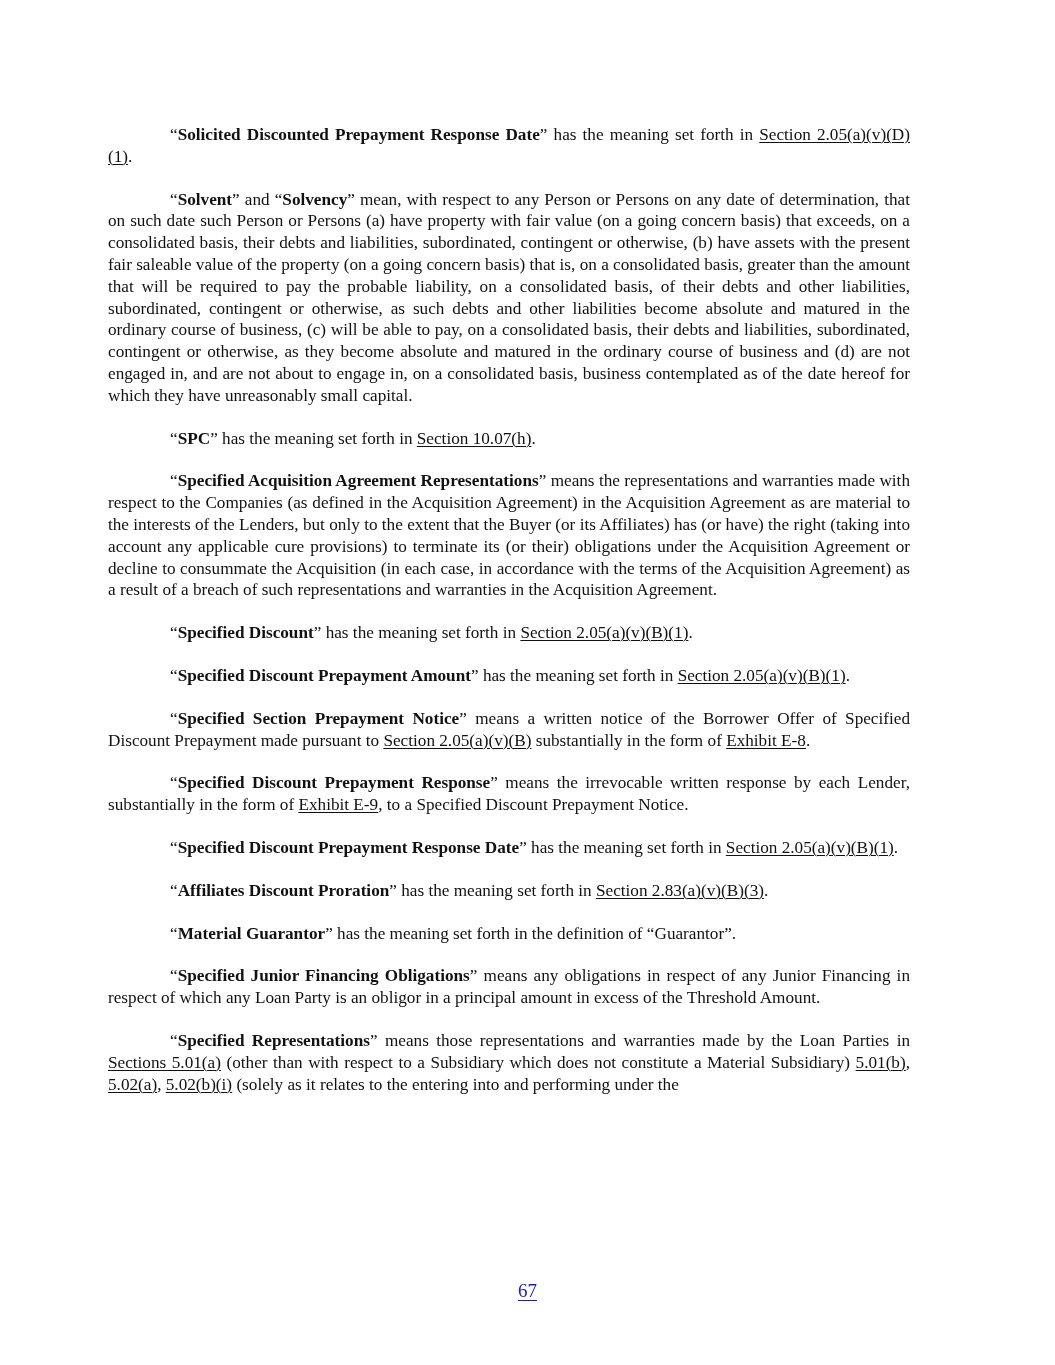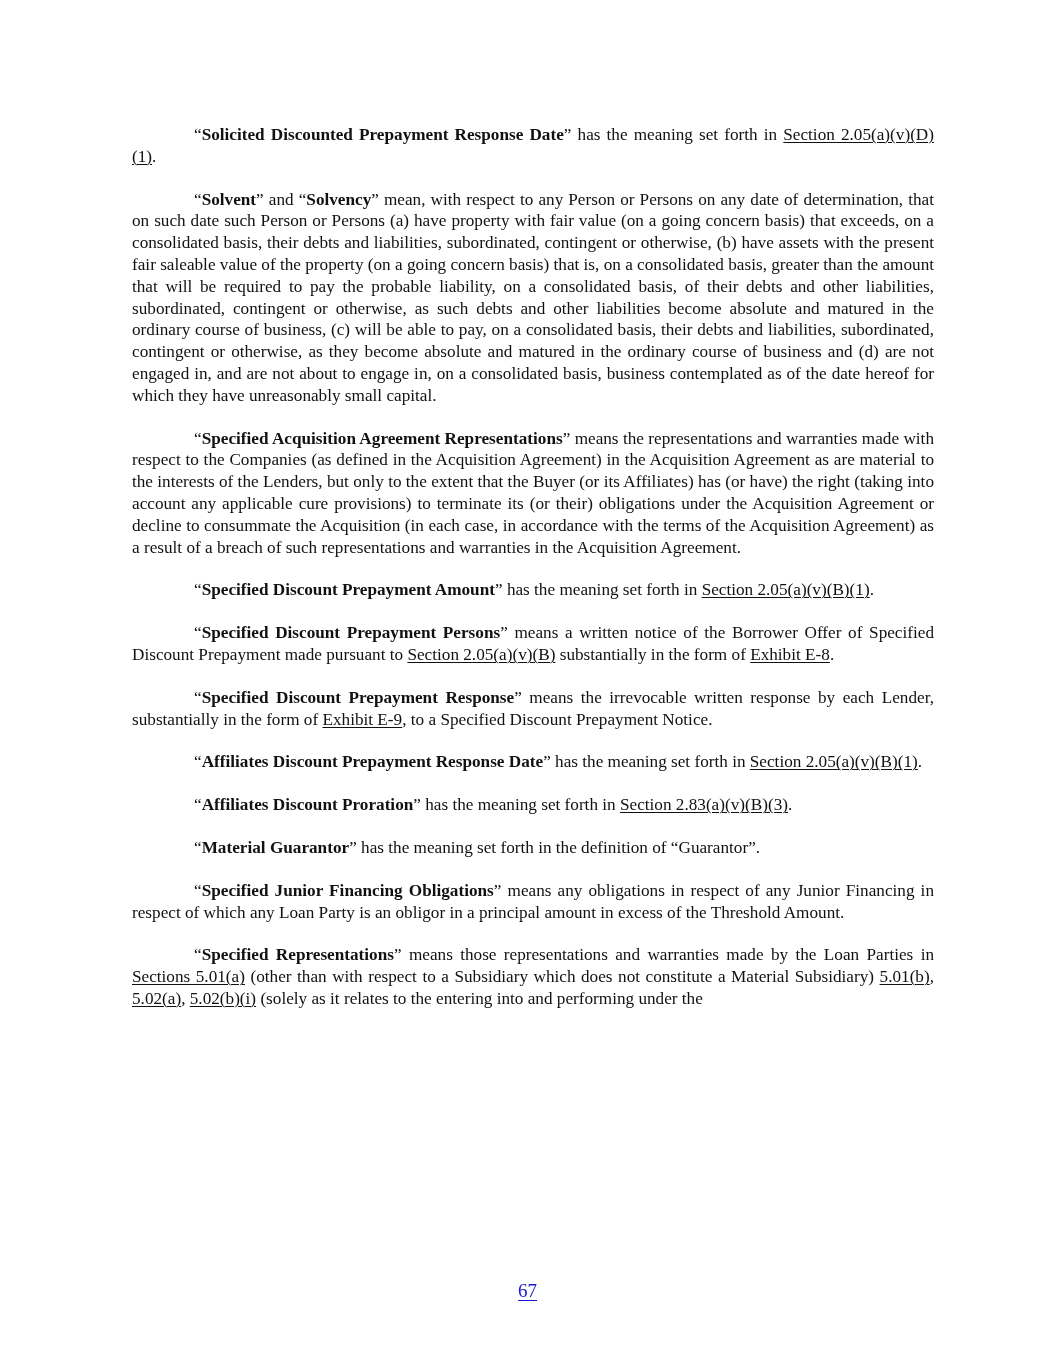--- a/index.html
+++ b/index.html
@@ -1,19 +1,19 @@
 <!DOCTYPE html>
 <html><head>
 <meta charset="utf-8">
 <style>
   html, body { margin: 0; padding: 0; background: #ffffff; }
   body { width: 1055px; height: 1365px; position: relative; overflow: hidden; }
   .page {
     position: absolute;
-    left: 132px;
+    left: 108px;
     top: 124px;
     width: 802px;
     font-family: "Liberation Serif", "DejaVu Serif", serif;
     font-size: 17.2px;
     line-height: 21.8px;
     color: #111111;
   }
   .para {
     margin: 0 0 21px 0;
     text-align: justify;
@@ -32,25 +32,27 @@
     color: #1a1acc;
   }
   .page-number span { text-decoration: underline; text-underline-offset: 3px; }
 </style>
 </head>
 <body>
 
 <div class="page" id="page-body">
     <p class="para"><span>“</span><span class="b">Solicited Discounted Prepayment Response Date</span><span>” has the meaning set forth in </span><span class="u">Section 2.05(a)(v)(D)(1)</span><span>.</span></p>
     <p class="para"><span>“</span><span class="b">Solvent</span><span>” and “</span><span class="b">Solvency</span><span>” mean, with respect to any Person or Persons on any date of determination, that on such date such Person or Persons (a) have property with fair value (on a going concern basis) that exceeds, on a consolidated basis, their debts and liabilities, subordinated, contingent or otherwise, (b) have assets with the present fair saleable value of the property (on a going concern basis) that is, on a consolidated basis, greater than the amount that will be required to pay the probable liability, on a consolidated basis, of their debts and other liabilities, subordinated, contingent or otherwise, as such debts and other liabilities become absolute and matured in the ordinary course of business, (c) will be able to pay, on a consolidated basis, their debts and liabilities, subordinated, contingent or otherwise, as they become absolute and matured in the ordinary course of business and (d) are not engaged in, and are not about to engage in, on a consolidated basis, business contemplated as of the date hereof for which they have unreasonably small capital.</span></p>
+    <p class="para"><span>“</span><span class="b">SPC</span><span>” has the meaning set forth in </span><span class="u">Section 10.07(h)</span><span>.</span></p>
     <p class="para"><span>“</span><span class="b">Specified Acquisition Agreement Representations</span><span>” means the representations and warranties made with respect to the Companies (as defined in the Acquisition Agreement) in the Acquisition Agreement as are material to the interests of the Lenders, but only to the extent that the Buyer (or its Affiliates) has (or have) the right (taking into account any applicable cure provisions) to terminate its (or their) obligations under the Acquisition Agreement or decline to consummate the Acquisition (in each case, in accordance with the terms of the Acquisition Agreement) as a result of a breach of such representations and warranties in the Acquisition Agreement.</span></p>
+    <p class="para"><span>“</span><span class="b">Specified Discount</span><span>” has the meaning set forth in </span><span class="u">Section 2.05(a)(v)(B)(1)</span><span>.</span></p>
     <p class="para"><span>“</span><span class="b">Specified Discount Prepayment Amount</span><span>” has the meaning set forth in </span><span class="u">Section 2.05(a)(v)(B)(1)</span><span>.</span></p>
-    <p class="para"><span>“</span><span class="b">Specified Discount Prepayment Persons</span><span>” means a written notice of the Borrower Offer of Specified Discount Prepayment made pursuant to </span><span class="u">Section 2.05(a)(v)(B)</span><span> substantially in the form of </span><span class="u">Exhibit E-8</span><span>.</span></p>
+    <p class="para"><span>“</span><span class="b">Specified Section Prepayment Notice</span><span>” means a written notice of the Borrower Offer of Specified Discount Prepayment made pursuant to </span><span class="u">Section 2.05(a)(v)(B)</span><span> substantially in the form of </span><span class="u">Exhibit E-8</span><span>.</span></p>
     <p class="para"><span>“</span><span class="b">Specified Discount Prepayment Response</span><span>” means the irrevocable written response by each Lender, substantially in the form of </span><span class="u">Exhibit E-9</span><span>, to a Specified Discount Prepayment Notice.</span></p>
-    <p class="para"><span>“</span><span class="b">Affiliates Discount Prepayment Response Date</span><span>” has the meaning set forth in </span><span class="u">Section 2.05(a)(v)(B)(1)</span><span>.</span></p>
+    <p class="para"><span>“</span><span class="b">Specified Discount Prepayment Response Date</span><span>” has the meaning set forth in </span><span class="u">Section 2.05(a)(v)(B)(1)</span><span>.</span></p>
     <p class="para"><span>“</span><span class="b">Affiliates Discount Proration</span><span>” has the meaning set forth in </span><span class="u">Section 2.83(a)(v)(B)(3)</span><span>.</span></p>
     <p class="para"><span>“</span><span class="b">Material Guarantor</span><span>” has the meaning set forth in the definition of “Guarantor”.</span></p>
     <p class="para"><span>“</span><span class="b">Specified Junior Financing Obligations</span><span>” means any obligations in respect of any Junior Financing in respect of which any Loan Party is an obligor in a principal amount in excess of the Threshold Amount.</span></p>
     <p class="para"><span>“</span><span class="b">Specified Representations</span><span>” means those representations and warranties made by the Loan Parties in </span><span class="u">Sections 5.01(a)</span><span> (other than with respect to a Subsidiary which does not constitute a Material Subsidiary) </span><span class="u">5.01(b)</span><span>, </span><span class="u">5.02(a)</span><span>, </span><span class="u">5.02(b)(i)</span><span> (solely as it relates to the entering into and performing under the</span></p>
   </div>
 
 <div class="page-number">
   <span>67</span>
 </div>
 

